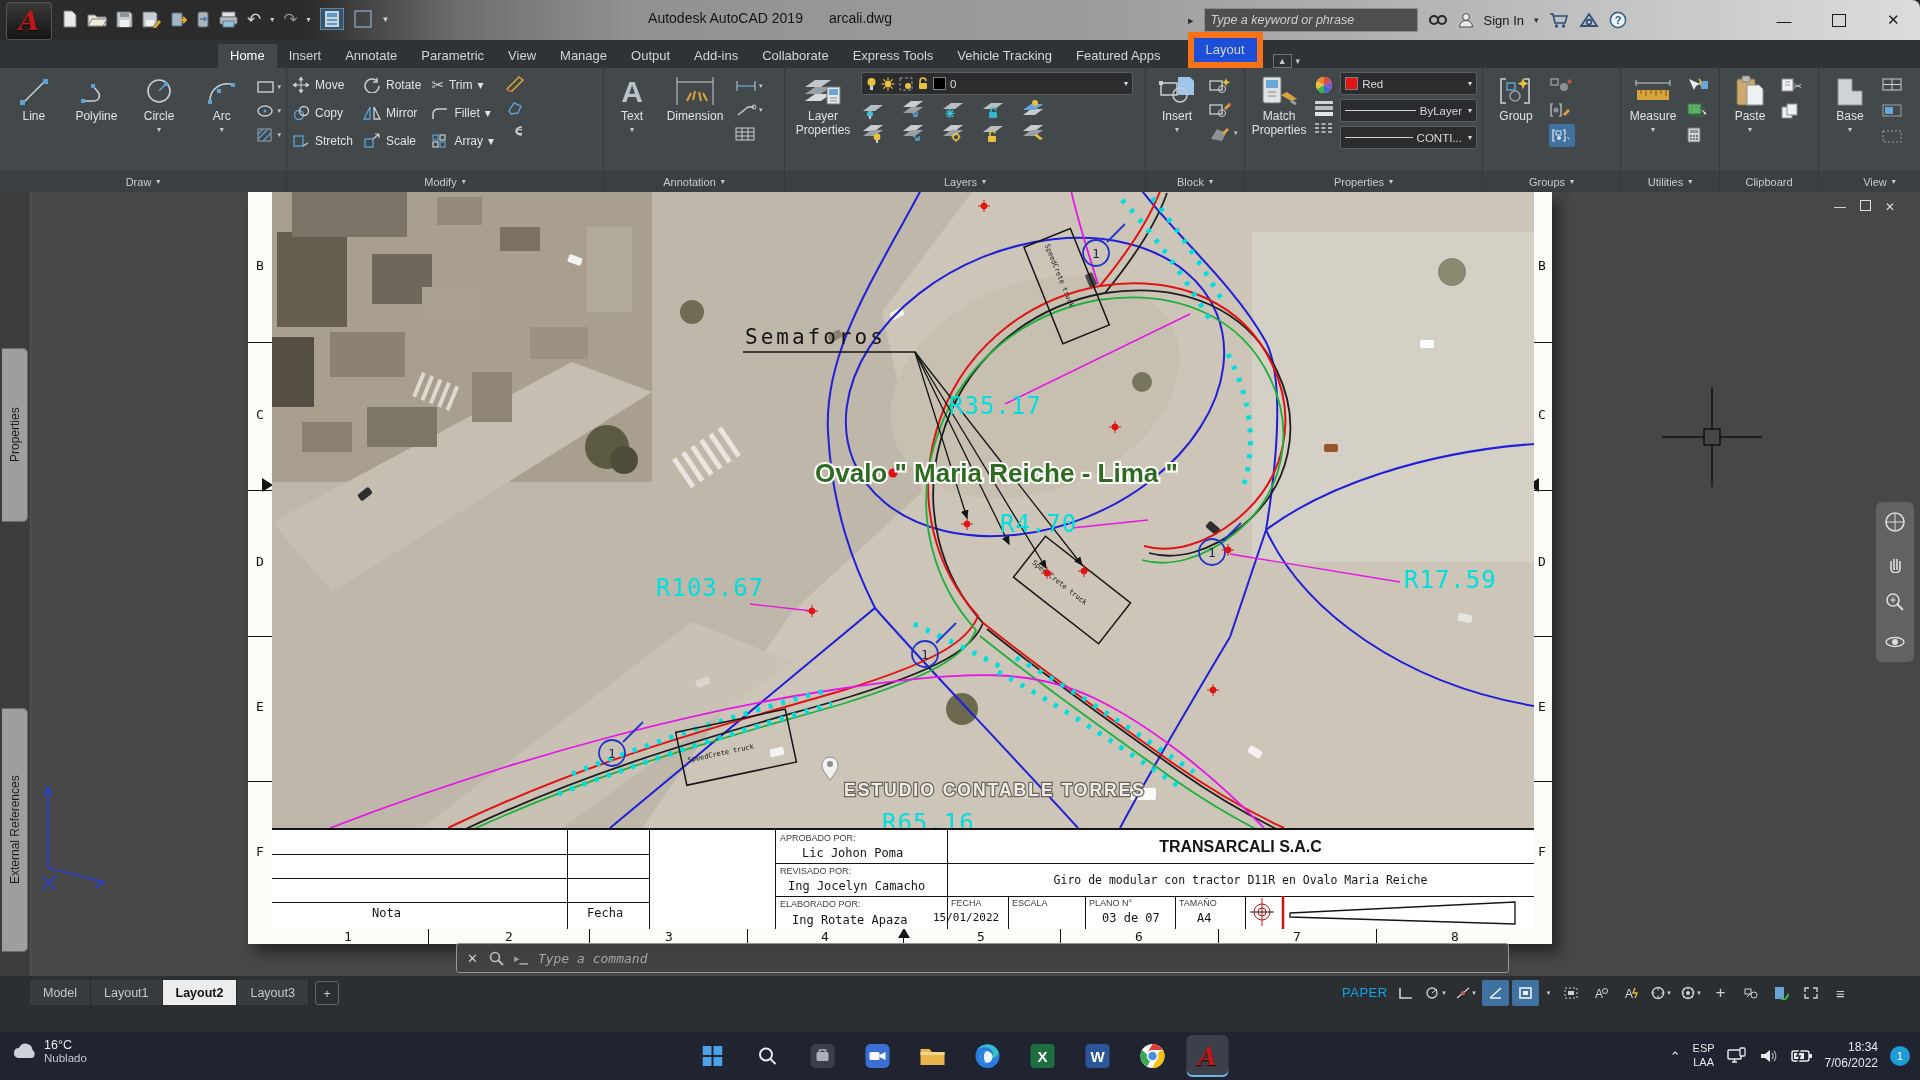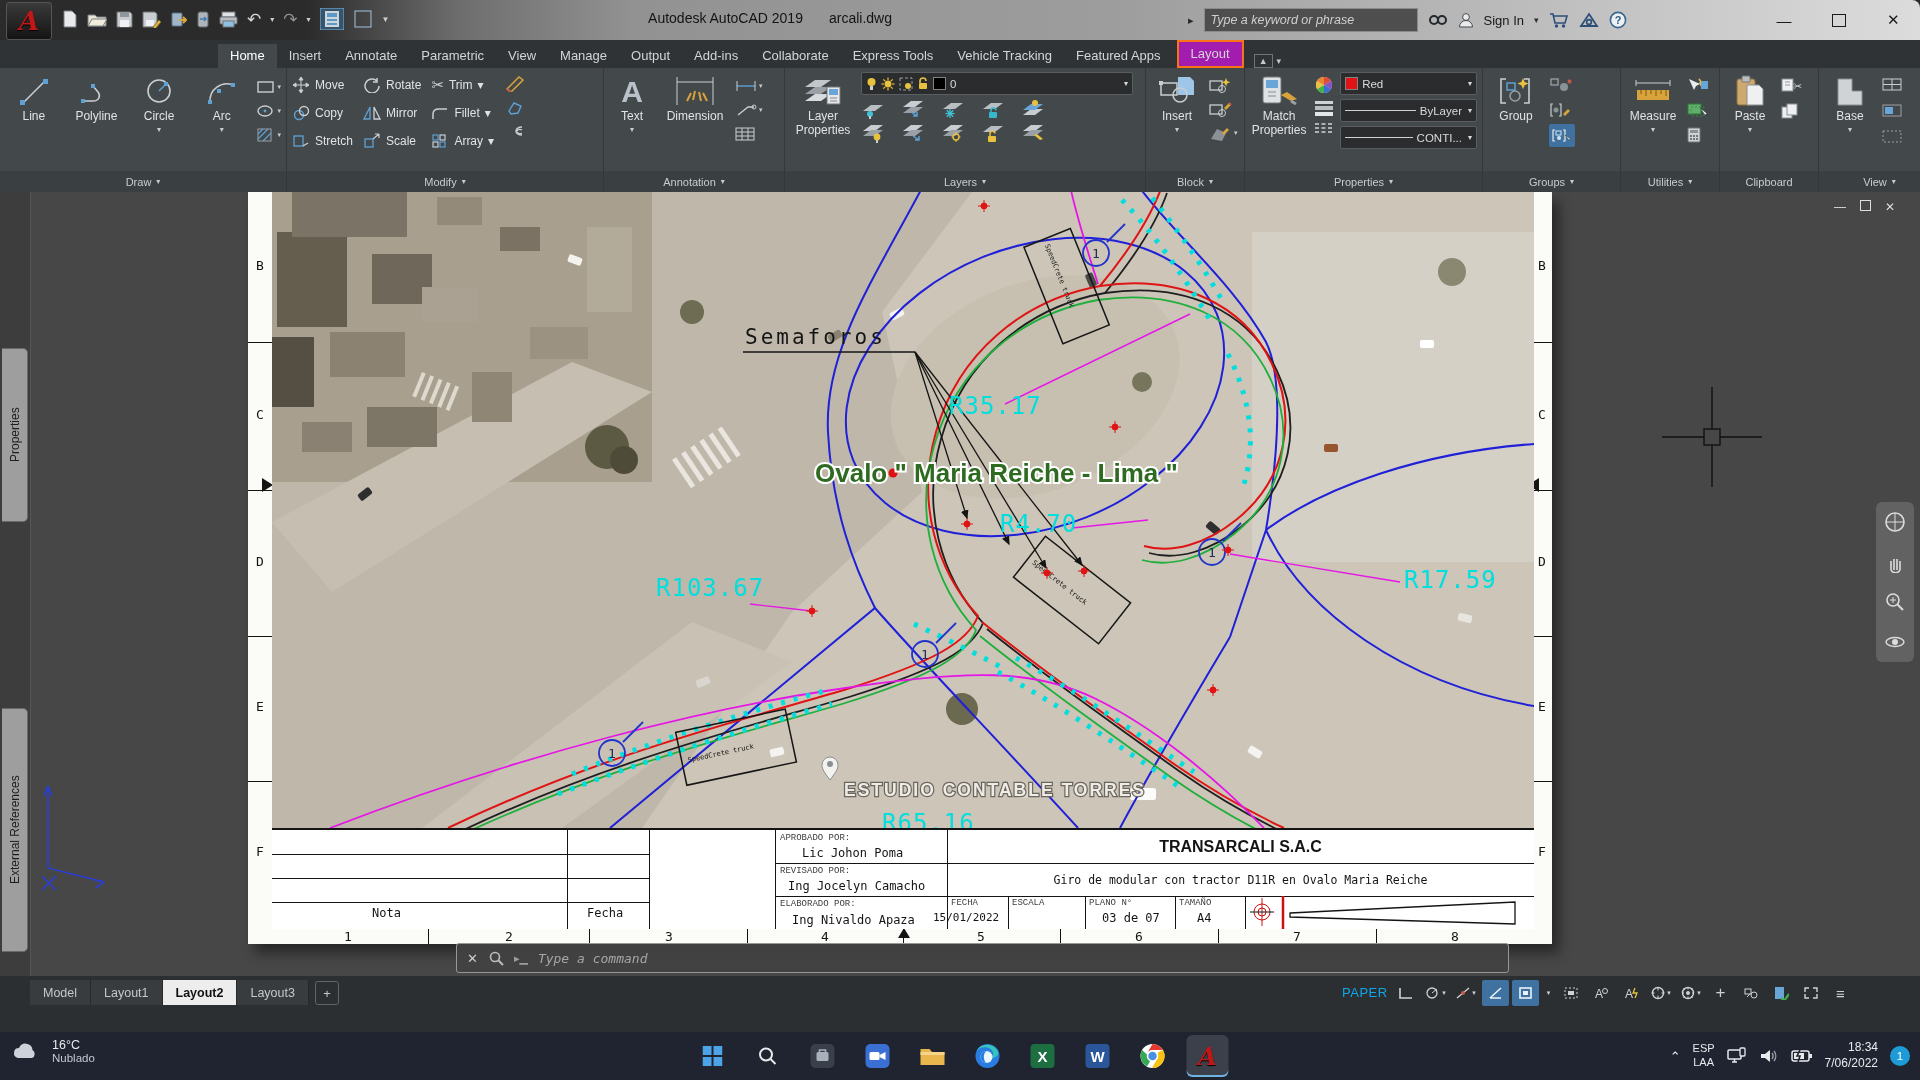--- a/index.html
+++ b/index.html
@@ -23,21 +23,21 @@
   .kwsearch{width:200px;height:22px;background:#4e4e4e;border:1px solid #8b8b8b;color:#e3e3e3;
     font-style:italic;font-size:12.5px;padding:0 6px;font-family:"Liberation Sans",sans-serif}
   .kwsearch::placeholder{color:#cfcfcf}
   .signin{font-size:13px;color:#16181a}
   .winctl{top:0;left:1756px;width:164px;height:40px;display:flex;align-items:center;
     justify-content:space-around;color:#1a1a1a;font-size:15px}
   
   .tabrow{left:0;top:40px;width:1920px;height:28px;background:#2f3336;display:flex;align-items:flex-end}
   .rtab{padding:4px 12px 5px;font-size:13px;color:#d3d5d6;white-space:nowrap;cursor:default}
   .rtab.active{background:#43484b;color:#fff}
-  .rtab.boxed{border:2px solid #f97316;background:#a21caf;margin-left:4px}
+  .rtab.boxed{border:6px solid #f97316;background:#1d4ed8;margin-left:15px}
   .ribtools{display:flex;align-items:center;gap:4px;margin-left:10px;color:#c6c9cb;font-size:9px}
   .ribtools .bx{border:1px solid #6e7478;padding:1px 4px;font-size:9px}
   
   .ribbon{left:0;top:68px;width:1920px;height:124px;background:#43484b;display:flex}
   .panel{height:124px;border-right:1px solid #34383b;display:flex;flex-direction:column;flex:none}
   .pbody{flex:1;display:flex;align-items:flex-start;padding:4px 5px 0;gap:5px}
   .plabel{height:21px;background:#3a3f42;display:flex;align-items:center;justify-content:center;
     gap:5px;font-size:11px;color:#c9cccf}
   .plabel .dd{font-size:8px}
   .big{display:flex;flex-direction:column;align-items:center;width:58px;font-size:12px;
@@ -66,21 +66,21 @@
   .gridnum{position:absolute;top:737px;width:22px;margin-left:-11px;text-align:center;font-size:13px;
     color:#141414;font-family:"DejaVu Sans Mono",monospace}
   .tick-h{position:absolute;height:1px;background:#141414;width:24px}
   .tick-v{position:absolute;width:1px;background:#141414;top:735px;height:17px}
   .photo{left:24px;top:0;width:1262px;height:636px;overflow:hidden;background:#beb7aa}
   
   .tblock{left:24px;top:636px;width:1262px;height:99px;background:#fff;border-top:2px solid #141414;
     font-family:"DejaVu Sans Mono",monospace;color:#141414}
   .vl{position:absolute;width:1px;background:#141414;top:0;height:99px}
   .hl{position:absolute;height:1px;background:#141414}
-  .tb-label{position:absolute;font-size:9px;color:#3c3c3c;font-family:Liberation Mono, monospace}
+  .tb-label{position:absolute;font-size:9px;color:#3c3c3c;font-family:Liberation Sans, sans-serif}
   .tb-val{position:absolute;font-size:12px}
   
   .cmdbar{left:456px;top:751px;width:1053px;height:30px;background:rgba(66,66,66,.93);
     border:1px solid #979797;border-radius:3px;display:flex;align-items:center;gap:10px;
     padding:0 10px;box-sizing:border-box;color:#b7b7b7}
   .cmdtext{font-family:"DejaVu Sans Mono",monospace;font-style:italic;font-size:13px;color:#a6a6a6}
   
   .statusrow{left:0;top:976px;width:1920px;height:56px;background:#2c2f31}
   .ltabs{left:30px;top:2px;display:flex;align-items:flex-end;height:27px}
   .ltab{height:25px;display:flex;align-items:center;padding:0 13px;font-size:12.5px;color:#c6c8c9;
@@ -88,21 +88,21 @@
   .ltab.active{background:#ededed;color:#111;font-weight:bold}
   .newlayout{width:22px;height:22px;border:1px solid #5f6568;border-radius:3px;color:#c6c8c9;
     display:flex;align-items:center;justify-content:center;margin-left:6px;font-size:13px}
   .paperlbl{left:1342px;top:9px;font-size:13px;color:#0ea5e9;letter-spacing:.5px}
   .sics{left:1392px;top:4px;display:flex;gap:3px;align-items:center}
   .sic{width:27px;height:26px;display:flex;align-items:center;justify-content:center;border-radius:2px}
   .sic.blue{background:#3f72a0}
   .sic .dd{font-size:7px;color:#cfd2d4;margin-left:1px}
   
   .taskbar{left:0;top:1032px;width:1920px;height:48px;background:#1f2430}
-  .weather{left:10px;top:6px;display:flex;gap:12px;align-items:center;color:#e8eaee}
+  .weather{left:10px;top:6px;display:flex;gap:4px;align-items:center;color:#e8eaee}
   .weather .t1{font-size:12.5px}
   .weather .t2{font-size:11.5px;color:#c2c8d3}
   .ticons{left:50%;top:3px;transform:translateX(-50%);display:flex;gap:13px}
   .tic{width:42px;height:42px;border-radius:6px;display:flex;align-items:center;justify-content:center}
   .tic.active{background:rgba(255,255,255,.13);box-shadow:inset 0 -2px 0 #6fb3e0}
   .tray{right:10px;top:0;height:48px;display:flex;align-items:center;gap:12px;color:#e8eaee}
   .langcol{font-size:11px;line-height:1.25;text-align:center}
   .timecol{font-size:12px;line-height:1.3;text-align:right}
   .badge{width:20px;height:20px;border-radius:50%;background:#1e9bd7;color:#fff;font-size:11.5px;
     display:flex;align-items:center;justify-content:center}
@@ -1093,21 +1093,21 @@
 
       <div class="tb-val" style="left:100px;top:76px">Nota</div>
       <div class="tb-val" style="left:315px;top:76px">Fecha</div>
 
 
       <div class="tb-label" style="left:508px;top:3px">APROBADO POR:</div>
       <div class="tb-val" style="left:530px;top:16px">Lic Johon Poma</div>
       <div class="tb-label" style="left:508px;top:36px">REVISADO POR:</div>
       <div class="tb-val" style="left:516px;top:49px">Ing Jocelyn Camacho</div>
       <div class="tb-label" style="left:508px;top:69px">ELABORADO POR:</div>
-      <div class="tb-val" style="left:520px;top:83px">Ing Nivaldo Apaza</div>
+      <div class="tb-val" style="left:520px;top:83px">Ing Rotate Apaza</div>
 
       <div class="abs" style="left:675px;top:0;width:587px;height:33px;display:flex;align-items:center;justify-content:center;font-family:'Liberation Sans',sans-serif;font-weight:bold;font-size:16px">TRANSARCALI S.A.C</div>
       <div class="abs" style="left:675px;top:33px;width:587px;height:33px;display:flex;align-items:center;justify-content:center;font-size:11.5px">Giro de modular con tractor D11R en Ovalo Maria Reiche</div>
 
       <div class="tb-label" style="left:679px;top:68px">FECHA</div>
       <div class="tb-val" style="left:661px;top:81px;font-size:11px">15/01/2022</div>
       <div class="tb-label" style="left:740px;top:68px">ESCALA</div>
       <div class="tb-label" style="left:817px;top:68px">PLANO N°</div>
       <div class="tb-val" style="left:830px;top:81px">03 de 07</div>
       <div class="tb-label" style="left:907px;top:68px">TAMAÑO</div>

